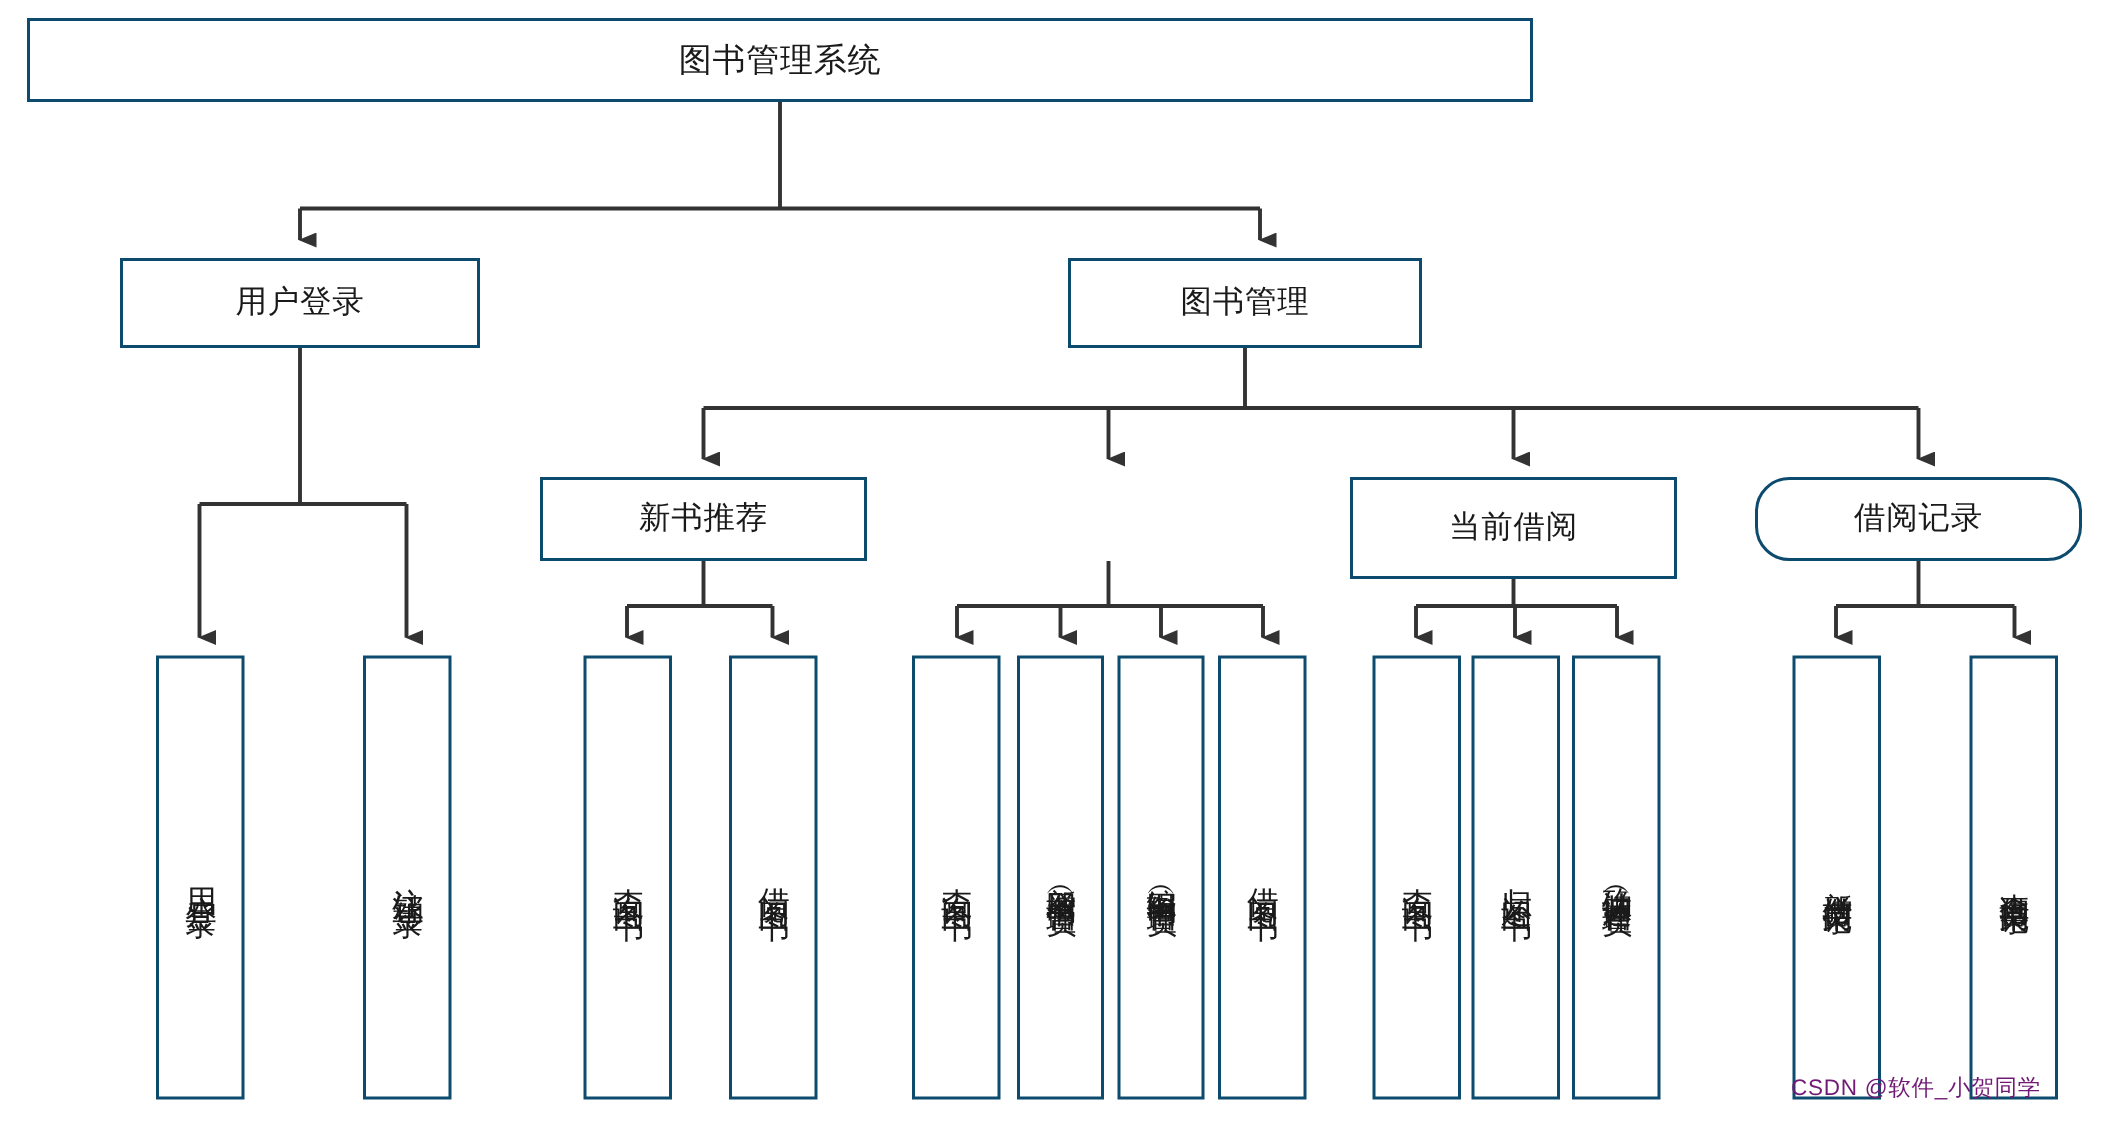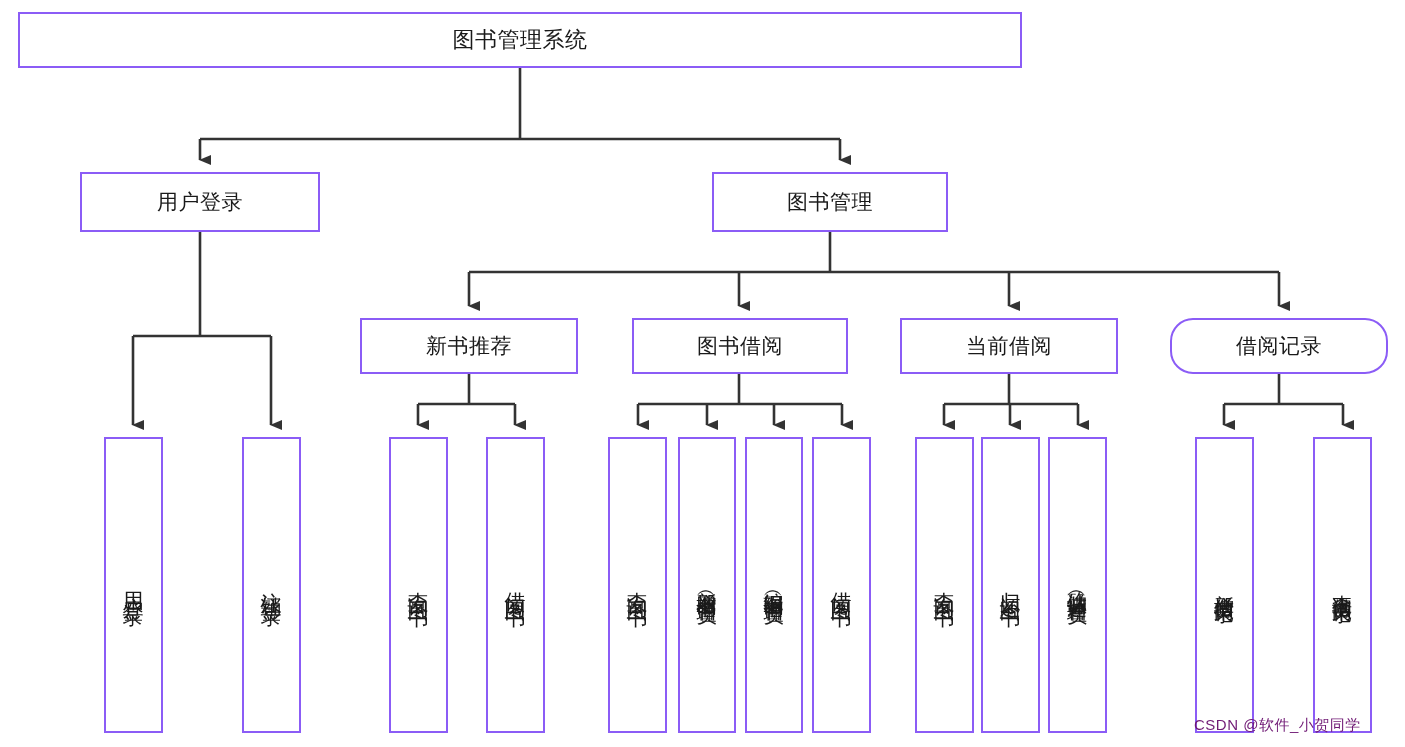--- a/index.html
+++ b/index.html
@@ -22,21 +22,21 @@
     left: 0;
     top: 0;
     width: 1405px;
     height: 747px;
     pointer-events: none;
   }
   .node {
     position: absolute;
     box-sizing: border-box;
     background: #ffffff;
-    border: 2px solid #8b5cf6;
+    border: 2px solid #0c4a6e;
     display: flex;
     align-items: center;
     justify-content: center;
     color: #1a1a1a;
   }
   .node.h .label {
     font-size: 21px;
     line-height: 1.1;
     white-space: nowrap;
     letter-spacing: 0.5px;
@@ -131,24 +131,21 @@
   <div class="node h" style="left:80px; top:172px; width:240px; height:60px;">
     <span class="label">用户登录</span>
   </div>
   <div class="node h" style="left:360px; top:318px; width:218px; height:56px;">
     <span class="label">新书推荐</span>
   </div>
 
   <div class="node h" style="left:712px; top:172px; width:236px; height:60px;">
     <span class="label">图书管理</span>
   </div>
-  <div class="node h" style="left:632px; top:318px; width:216px; height:56px;">
-    <span class="label">图书借阅</span>
-  </div>
-  <div class="node h" style="left:900px; top:318px; width:218px; height:56px;">
+  <div class="node h" style="left:900px; top:318px; width:218px; height:68px;">
     <span class="label">当前借阅</span>
   </div>
   <div class="node h" style="left:1170px; top:318px; width:218px; height:56px;border-radius:23px;">
     <span class="label">借阅记录</span>
   </div>
 
   <div class="node v" style="left:104px; top:437px; width:59px; height:296px;">
     <span class="label">用户登录</span>
   </div>
   <div class="node v" style="left:242px; top:437px; width:59px; height:296px;">

